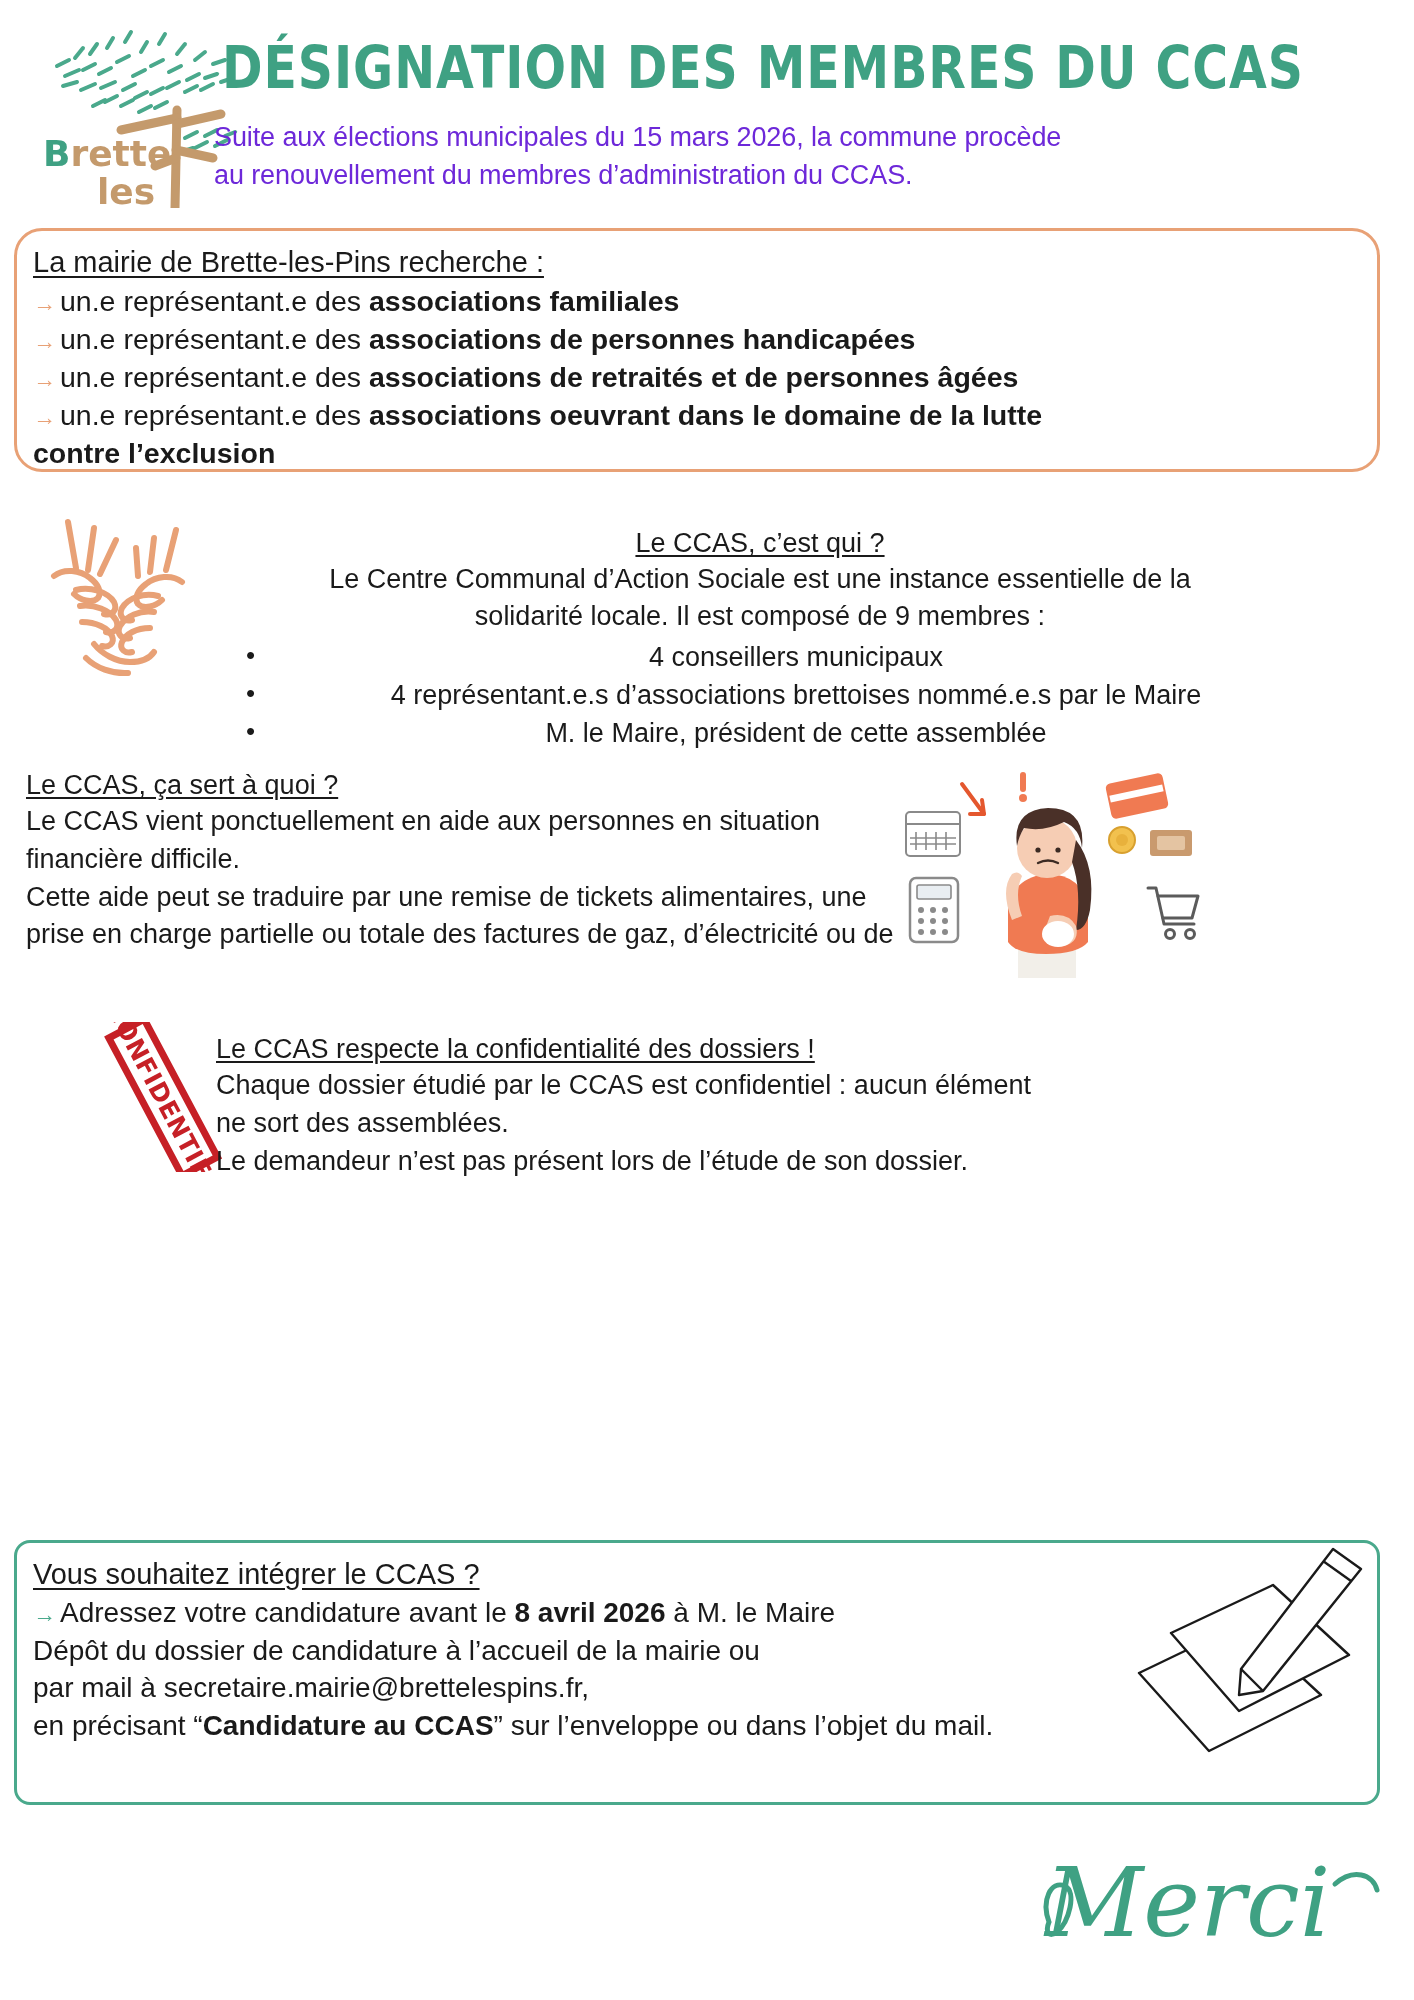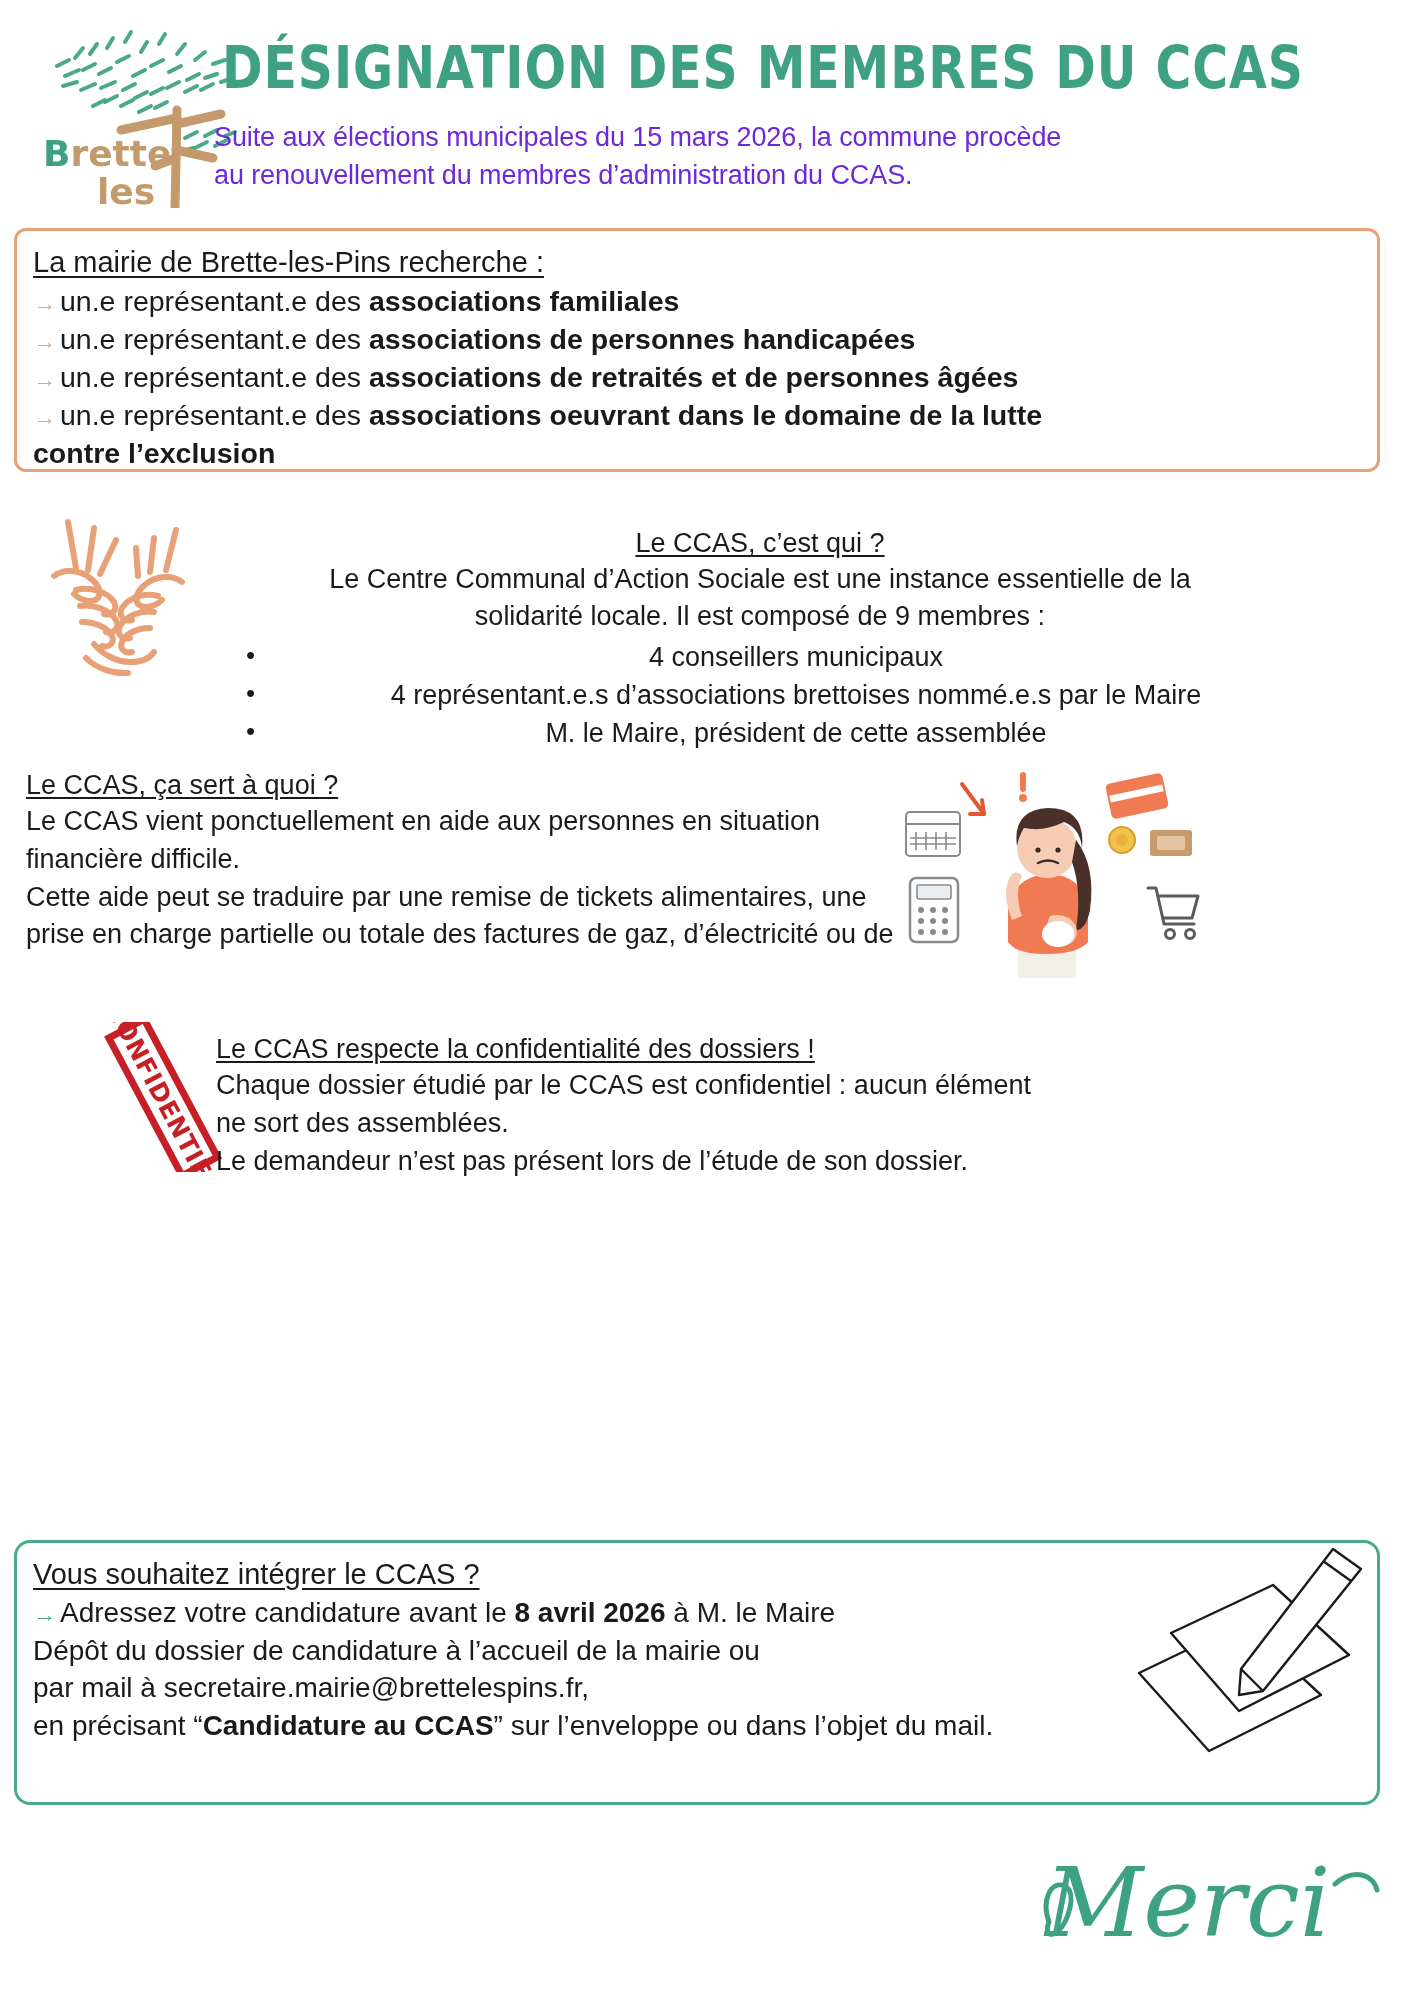--- a/index.html
+++ b/index.html
@@ -63,21 +63,21 @@
   }
 
   
   .box-orange {
     position: absolute;
     left: 14px;
     top: 228px;
     width: 1366px;
     height: 244px;
     border: 3px solid #e8a176;
-    border-radius: 12px;
+    border-radius: 28px;
     box-sizing: border-box;
     padding: 14px 16px 10px 16px;
   }
   .b-head {
     font-size: 29px;
     line-height: 1.18;
     text-decoration: underline;
     text-underline-offset: 4px;
     margin-bottom: 4px;
   }

